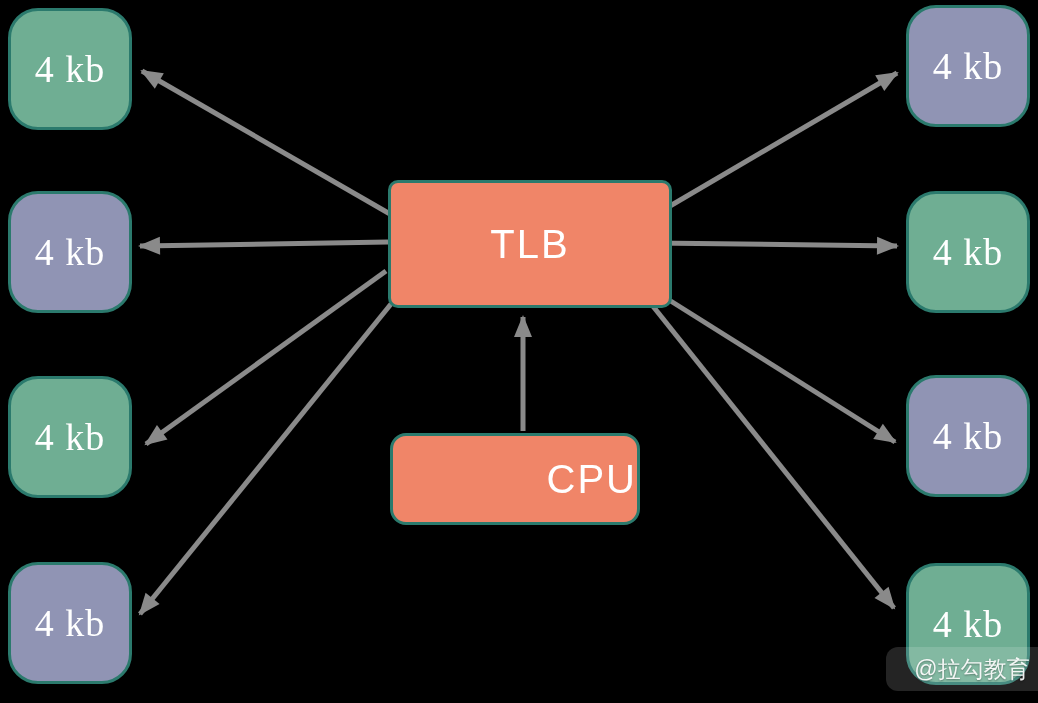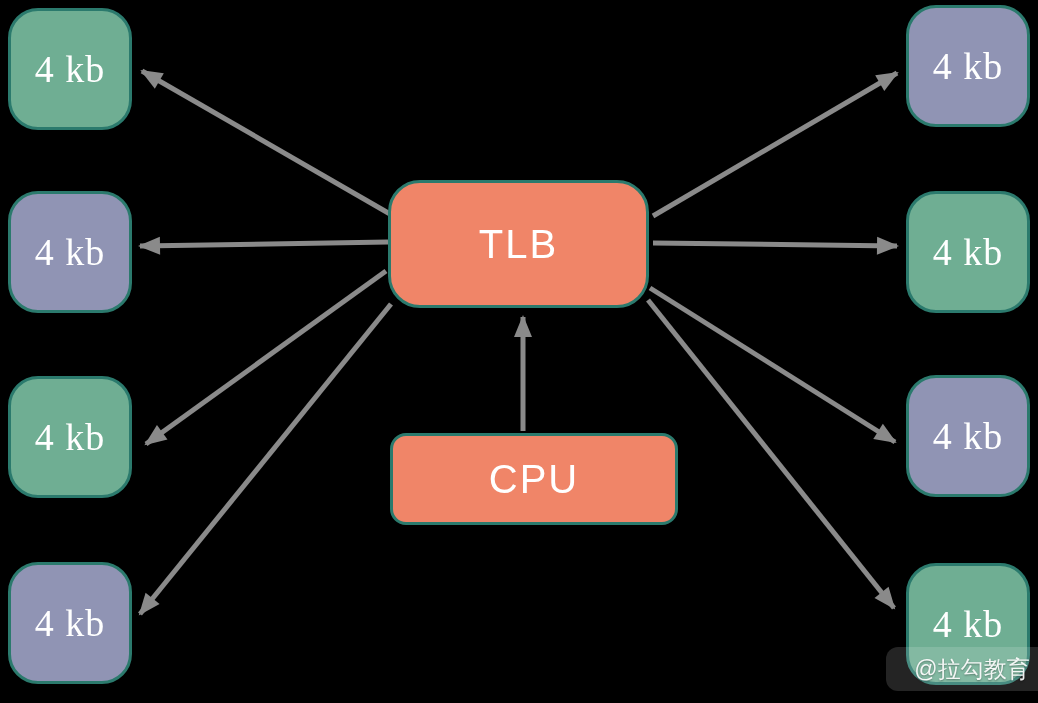--- a/index.html
+++ b/index.html
@@ -46,30 +46,31 @@
     background: var(--orange, #F08568);
     border: 3px solid var(--teal-border, #2B7A6D);
     box-sizing: border-box;
     display: flex;
     align-items: center;
     justify-content: center;
   }
   .node.tlb {
     left: 388px;
     top: 180px;
-    width: 261px;
+    width: 284px;
     height: 128px;
-    border-radius: 32px;
+    border-radius: 10px;
   }
   .node.cpu {
     left: 390px;
     top: 433px;
-    width: 288px;
+    width: 250px;
     height: 92px;
     border-radius: 16px;
+    justify-content: flex-end;
   }
   .node-label {
     color: var(--label, #FFFFFF);
     font-size: 40px;
     letter-spacing: 2px;
   }
   .watermark {
     position: absolute;
     left: 886px;
     top: 647px;

